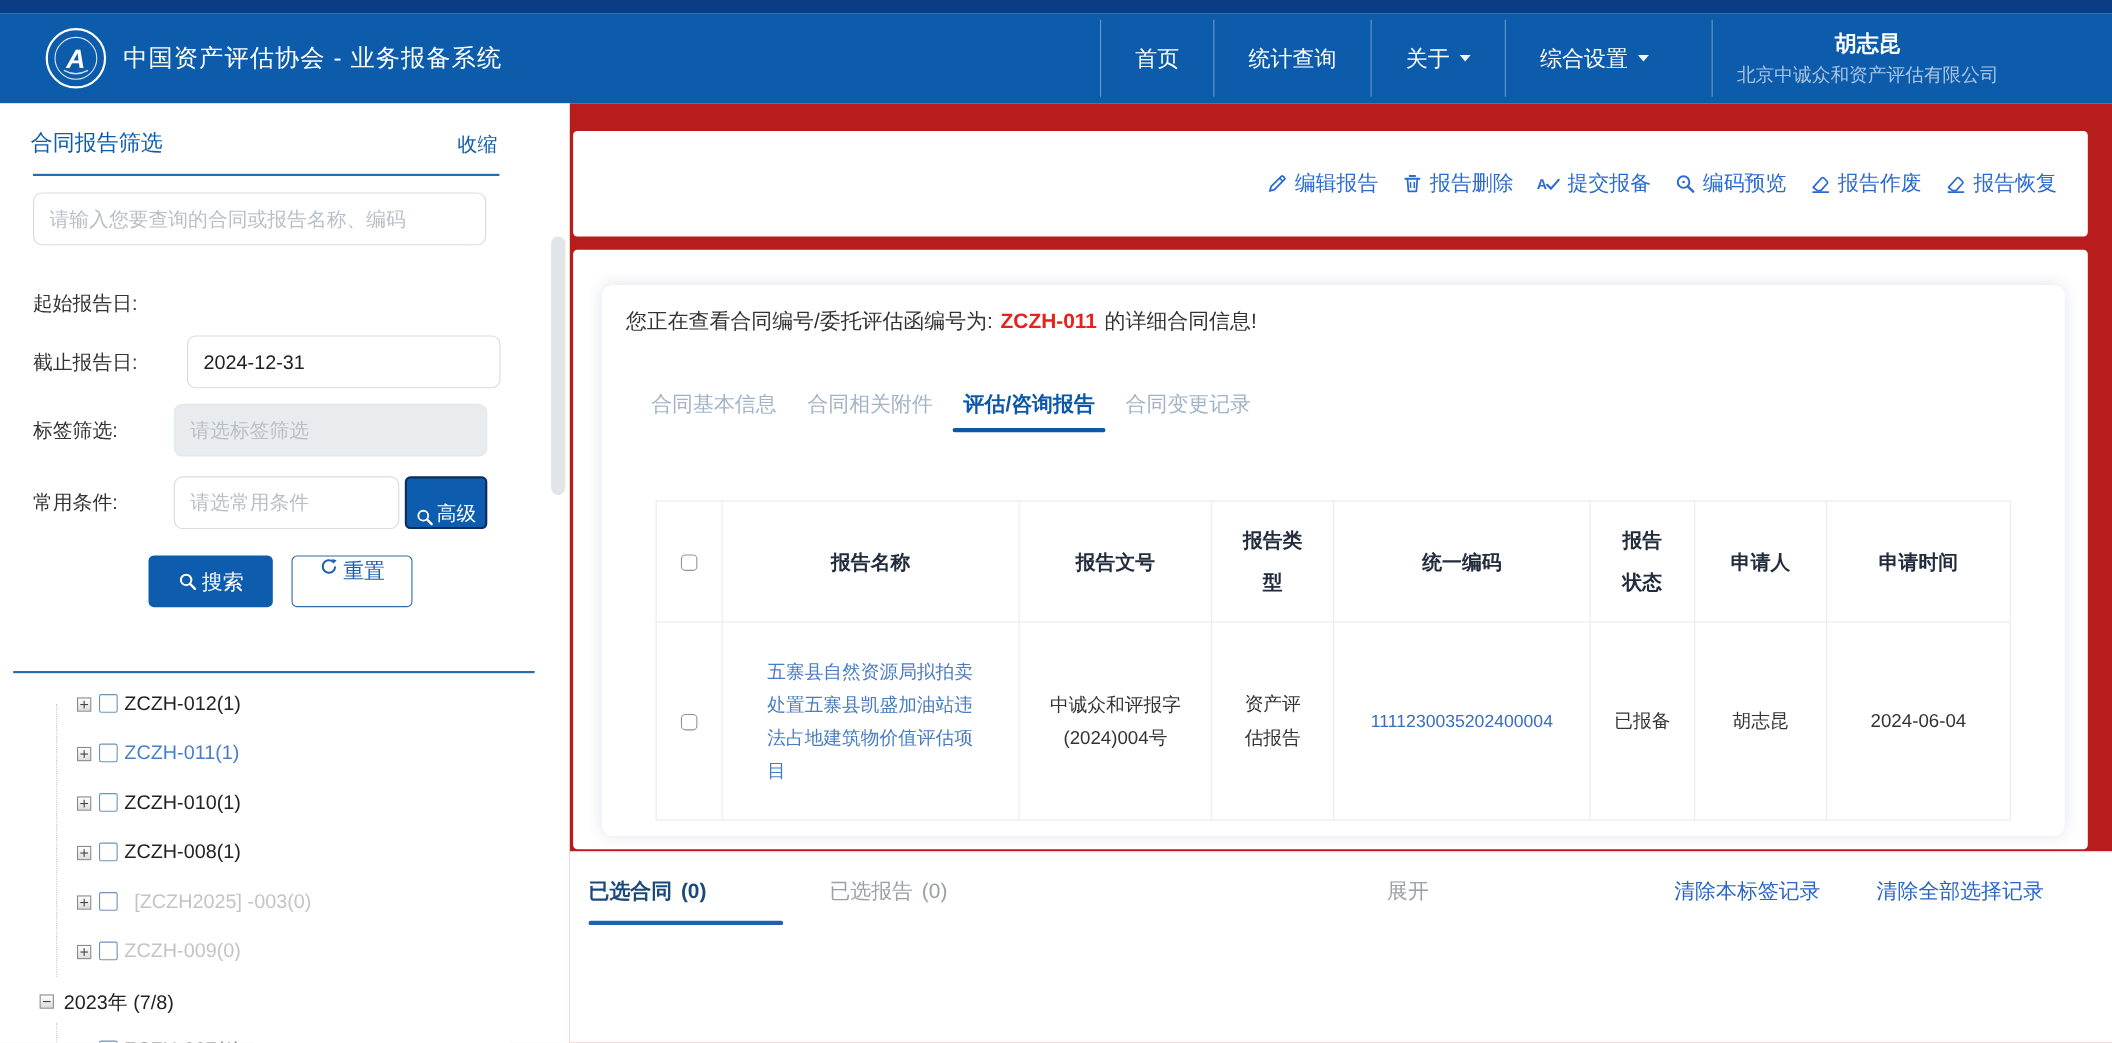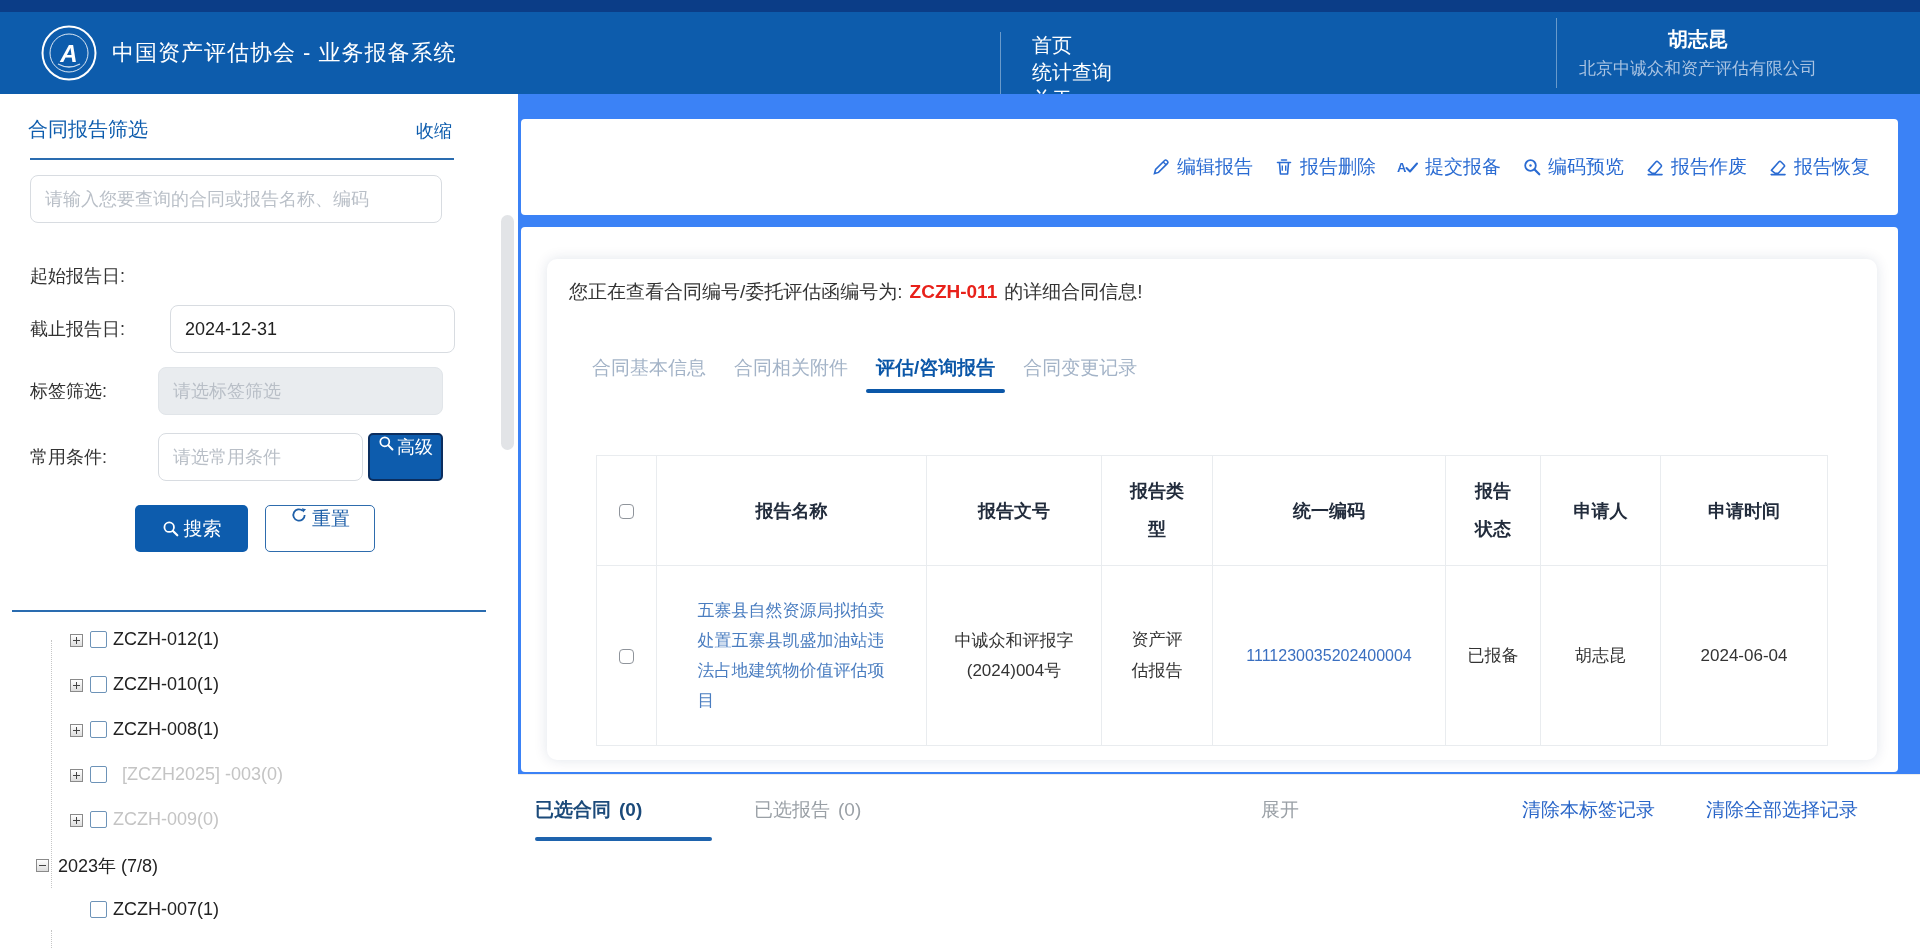--- a/index.html
+++ b/index.html
@@ -4,21 +4,21 @@
 <style>
   * { margin:0; padding:0; box-sizing:border-box; }
   html,body { width:1920px; height:948px; overflow:hidden;
     font-family:"Liberation Sans","DejaVu Sans",sans-serif; background:#eef0f2; }
 
   
   .top-strip { position:absolute; left:0; top:0; width:1920px; height:12px; background:#0b3d87; }
   .header { position:absolute; left:0; top:12px; width:1920px; height:82px; background:#0d5cac; }
   .logo { position:absolute; left:40px; top:12px; width:58px; height:58px; }
   .app-title { position:absolute; left:112px; top:26px; color:#ffffff; font-size:22px; letter-spacing:1px; }
-  .nav { position:absolute; left:1000px; top:20px; height:70px; display:flex;flex-direction:column; }
+  .nav { position:absolute; left:1000px; top:6px; height:70px; display:flex; }
   .nav-item { display:flex; align-items:center; padding:0 31px; color:#ffffff; font-size:20px;
     border-left:1px solid rgba(255,255,255,.38); cursor:pointer; white-space:nowrap; }
   .caret { display:inline-block; width:0; height:0; border-left:5px solid transparent;
     border-right:5px solid transparent; border-top:6px solid #ffffff; margin-left:9px; opacity:.95; }
   .user-block { position:absolute; left:1556px; top:6px; height:70px; padding:0 22px;
     border-left:1px solid rgba(255,255,255,.38); display:flex; flex-direction:column;
     justify-content:center; align-items:center; cursor:pointer; }
   .user-name { color:#ffffff; font-size:20px; font-weight:bold; margin-bottom:4px; }
   .user-company { color:#a9c3e2; font-size:17px; }
 
@@ -29,21 +29,21 @@
   .sb-underline { position:absolute; left:30px; top:64px; width:424px; height:2px; background:#2a6cb0; }
   .sb-input { border:1px solid #d8dce1; border-radius:8px; font-size:18px; color:#222;
     padding:0 14px; outline:none; background:#fff; font-family:inherit; }
   .sb-input::placeholder { color:#b9bfc7; }
   .kw-input { position:absolute; left:30px; top:81px; width:412px; height:48px; }
   .f-label { position:absolute; left:30px; font-size:18px; color:#333; }
   .f-input { position:absolute; left:158px; width:285px; height:48px; }
   .f-input.disabled { background:#e9ecef; border-color:#e1e5e9; }
   .adv-btn { position:absolute; left:368px; top:339px; width:75px; height:48px; background:#0d5cad;
     border:2px solid #0b2e5f; border-radius:5px; color:#fff; font-size:18px; display:flex;
-    align-items:flex-start; justify-content:center; gap:2px; cursor:pointer; }
+    align-items:flex-end; justify-content:center; gap:2px; cursor:pointer; }
   .search-btn { position:absolute; left:135px; top:411px; width:113px; height:47px; background:#0d5cad;
     border:none; border-radius:5px; color:#fff; font-size:19px; display:flex; align-items:center;
     justify-content:center; gap:4px; cursor:pointer; font-family:inherit; }
   .reset-btn { position:absolute; left:265px; top:411px; width:110px; height:47px; background:#ffffff;
     border:1px solid #2e6cad; border-radius:5px; color:#1e5fa8; font-size:19px; display:flex;
     align-items:flex-start; justify-content:center; gap:4px; cursor:pointer; font-family:inherit; }
   .sb-divider { position:absolute; left:12px; top:516px; width:474px; height:2px; background:#2a6cb0; }
   .sb-scroll { position:absolute; left:501px; top:121px; width:13px; height:235px; border-radius:7px; background:#e2e4e7; }
 
   .tree { position:absolute; left:0; top:524px; width:500px; height:330px; overflow:hidden; }
@@ -58,21 +58,21 @@
   .ebox.minus::after { display:none; }
   .cbox { position:absolute; left:90px; top:13px; width:17px; height:17px; border:1px solid #6d93b8;
     border-radius:2px; background:#ffffff; }
   .tlabel { position:absolute; left:113px; top:11px; font-size:18px; color:#222; white-space:nowrap; }
   .trow.active .tlabel { color:#4a7ec9; }
   .trow.muted .tlabel { color:#c4c4c4; }
   .trow.group .ebox { left:36px; }
   .trow.group .tlabel { left:58px; color:#222; }
 
   
-  .main { position:absolute; left:518px; top:94px; width:1402px; height:854px; background:#3b82f6; }
+  .main { position:absolute; left:518px; top:94px; width:1402px; height:854px; background:#b91c1c; }
   .toolbar-card { position:absolute; left:3px; top:25px; width:1377px; height:96px; background:#ffffff;
     border-radius:4px; display:flex; align-items:center; justify-content:flex-end; padding-right:28px; gap:21px; }
   .tact { display:flex; align-items:center; gap:6px; color:#2a6bd2; font-size:19px; cursor:pointer; white-space:nowrap; }
   .tact svg { display:block; }
 
   .big-card { position:absolute; left:3px; top:133px; width:1377px; height:545px; background:#ffffff; border-radius:4px; }
   .inner-card { position:absolute; left:26px; top:32px; width:1330px; height:501px; background:#ffffff;
     border-radius:10px; box-shadow:0 0 14px rgba(20,45,90,.12); overflow:hidden; }
   .notice { position:absolute; left:22px; top:20px; font-size:19px; color:#333; }
   .notice .code { color:#e8211a; font-weight:bold; margin:0 7px; }
@@ -184,20 +184,25 @@
   <div class="sb-divider"></div>
 
   <div class="tree">
     <div class="guide g1"></div>
     <div class="guide g2"></div>
 
     <div class="trow">
       <span class="ebox"></span>
       <span class="cbox"></span>
       <span class="tlabel">ZCZH-012(1)</span>
+    </div>
+    <div class="trow active">
+      <span class="ebox"></span>
+      <span class="cbox"></span>
+      <span class="tlabel">ZCZH-011(1)</span>
     </div>
     <div class="trow">
       <span class="ebox"></span>
       <span class="cbox"></span>
       <span class="tlabel">ZCZH-010(1)</span>
     </div>
     <div class="trow">
       <span class="ebox"></span>
       <span class="cbox"></span>
       <span class="tlabel">ZCZH-008(1)</span>

